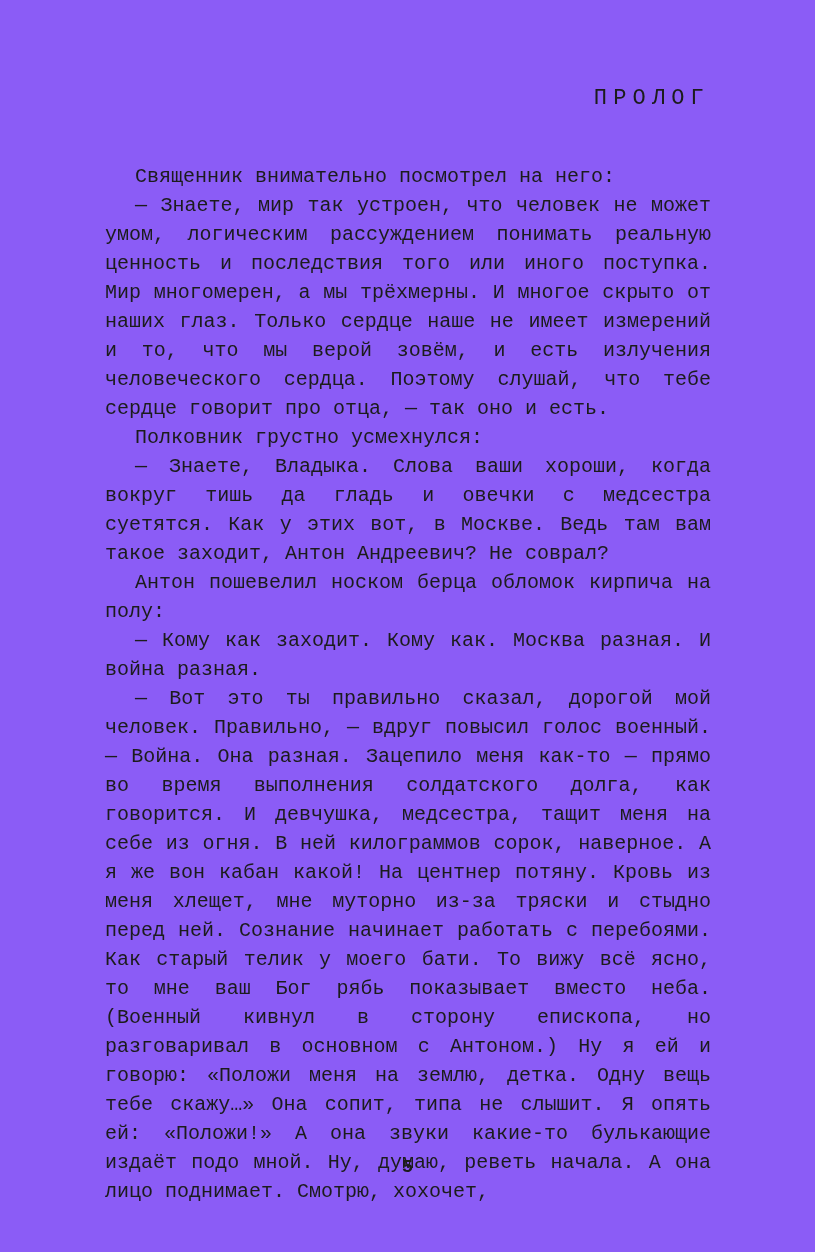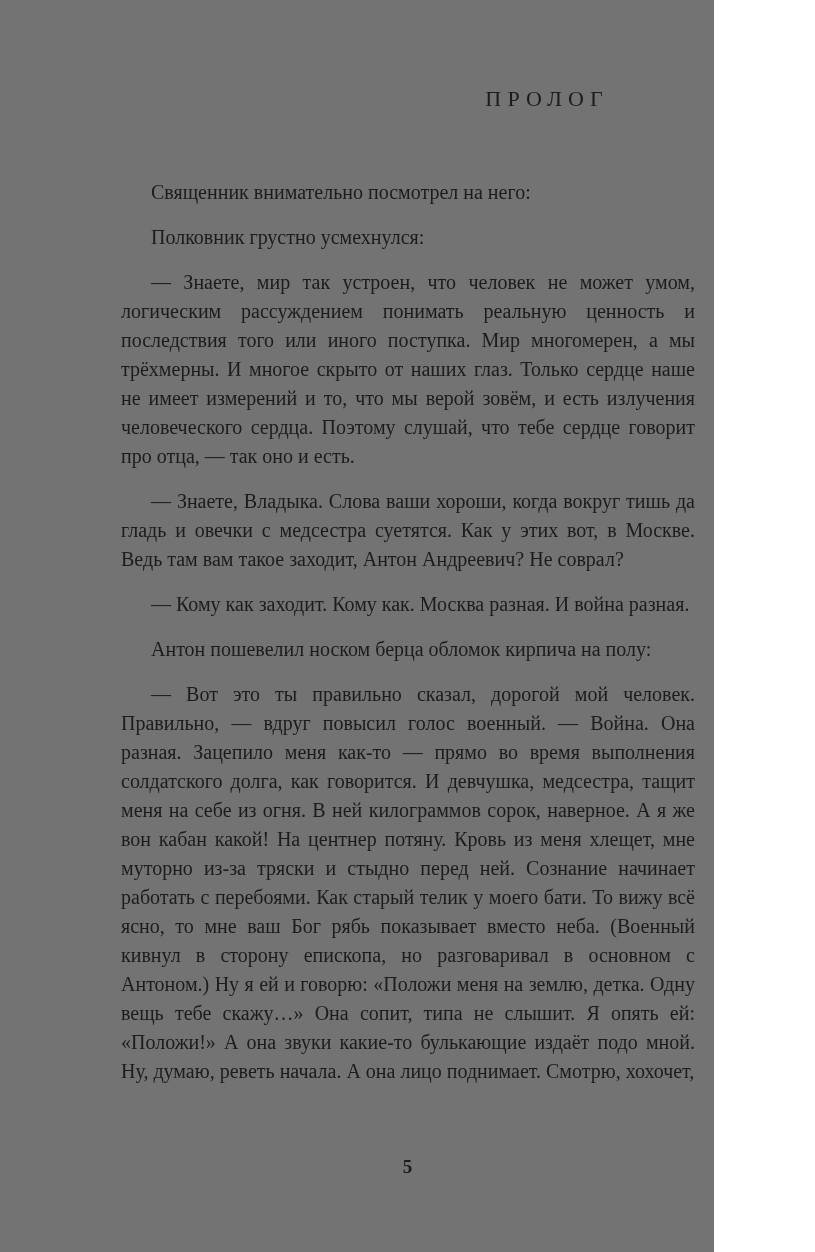--- a/index.html
+++ b/index.html
@@ -2,25 +2,25 @@
 <html lang="ru"><head>
 <meta charset="utf-8">
 <style>
   html, body {
     margin: 0;
     padding: 0;
     background: #ffffff;
   }
   .page {
     position: relative;
-    width: 714px;
+    width: 815px;
     height: 1252px;
-    background: #737373;
+    background: #8b5cf6;
     overflow: hidden;
-    font-family: Liberation Serif, serif;
+    font-family: Liberation Mono, monospace;
     color: #1c1c1c;
     box-sizing: border-box;
   }
   .chapter-header {
     position: absolute;
     top: 86px;
     left: 105px;
     right: 105px;
     text-align: right;
     font-size: 22px;
@@ -33,21 +33,21 @@
     top: 162px;
     left: 105px;
     width: 606px;
     font-size: 20px;
     line-height: 29px;
     text-align: justify;
     hyphens: auto;
     -webkit-hyphens: auto;
   }
   .text-block p {
-    margin: 16px;
+    margin: 0;
     text-indent: 30px;
   }
   .page-number {
     position: absolute;
     top: 1156px;
     left: 0;
     width: 815px;
     text-align: center;
     font-size: 19px;
     font-weight: 600;
@@ -55,22 +55,22 @@
   }
 </style>
 </head>
 <body>
 
 <div class="page">
   <div class="chapter-header">ПРОЛОГ</div>
 
   <div class="text-block">
       <p>Священник внимательно посмотрел на него:</p>
+      <p>— Знаете, мир так устроен, что человек не может умом, логическим рассуждением понимать реальную ценность и последствия того или иного поступка. Мир многомерен, а мы трёхмерны. И многое скрыто от наших глаз. Только сердце наше не имеет измерений и то, что мы верой зовём, и есть излучения человеческого сердца. Поэтому слушай, что тебе сердце говорит про отца, — так оно и есть.</p>
       <p>Полковник грустно усмехнулся:</p>
-      <p>— Знаете, мир так устроен, что человек не может умом, логическим рассуждением понимать реальную ценность и последствия того или иного поступка. Мир многомерен, а мы трёхмерны. И многое скрыто от наших глаз. Только сердце наше не имеет измерений и то, что мы верой зовём, и есть излучения человеческого сердца. Поэтому слушай, что тебе сердце говорит про отца, — так оно и есть.</p>
       <p>— Знаете, Владыка. Слова ваши хороши, когда вокруг тишь да гладь и овечки с медсестра суетятся. Как у этих вот, в Москве. Ведь там вам такое заходит, Антон Андреевич? Не соврал?</p>
+      <p>Антон пошевелил носком берца обломок кирпича на полу:</p>
       <p>— Кому как заходит. Кому как. Москва разная. И война разная.</p>
-      <p>Антон пошевелил носком берца обломок кирпича на полу:</p>
       <p>— Вот это ты правильно сказал, дорогой мой человек. Правильно, — вдруг повысил голос военный. — Война. Она разная. Зацепило меня как-то — прямо во время выполнения солдатского долга, как говорится. И девчушка, медсестра, тащит меня на себе из огня. В ней килограммов сорок, наверное. А я же вон кабан какой! На центнер потяну. Кровь из меня хлещет, мне муторно из-за тряски и стыдно перед ней. Сознание начинает работать с перебоями. Как старый телик у моего бати. То вижу всё ясно, то мне ваш Бог рябь показывает вместо неба. (Военный кивнул в сторону епископа, но разговаривал в основном с Антоном.) Ну я ей и говорю: «Положи меня на землю, детка. Одну вещь тебе скажу…» Она сопит, типа не слышит. Я опять ей: «Положи!» А она звуки какие-то булькающие издаёт подо мной. Ну, думаю, реветь начала. А она лицо поднимает. Смотрю, хохочет,</p>
     </div>
 
   <div class="page-number">5</div>
 </div>
 
 </body></html>

